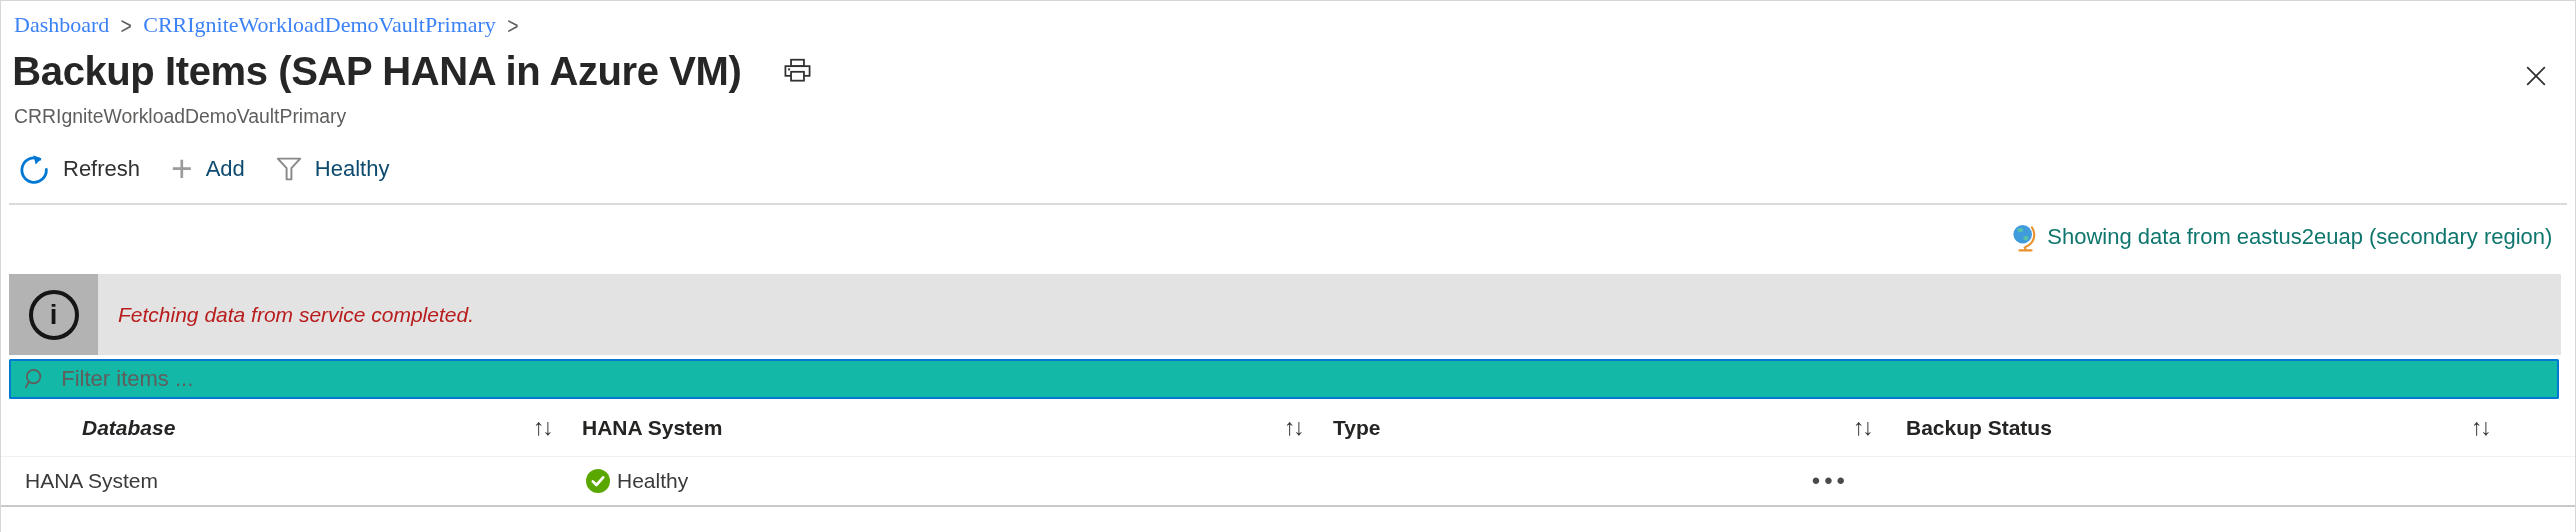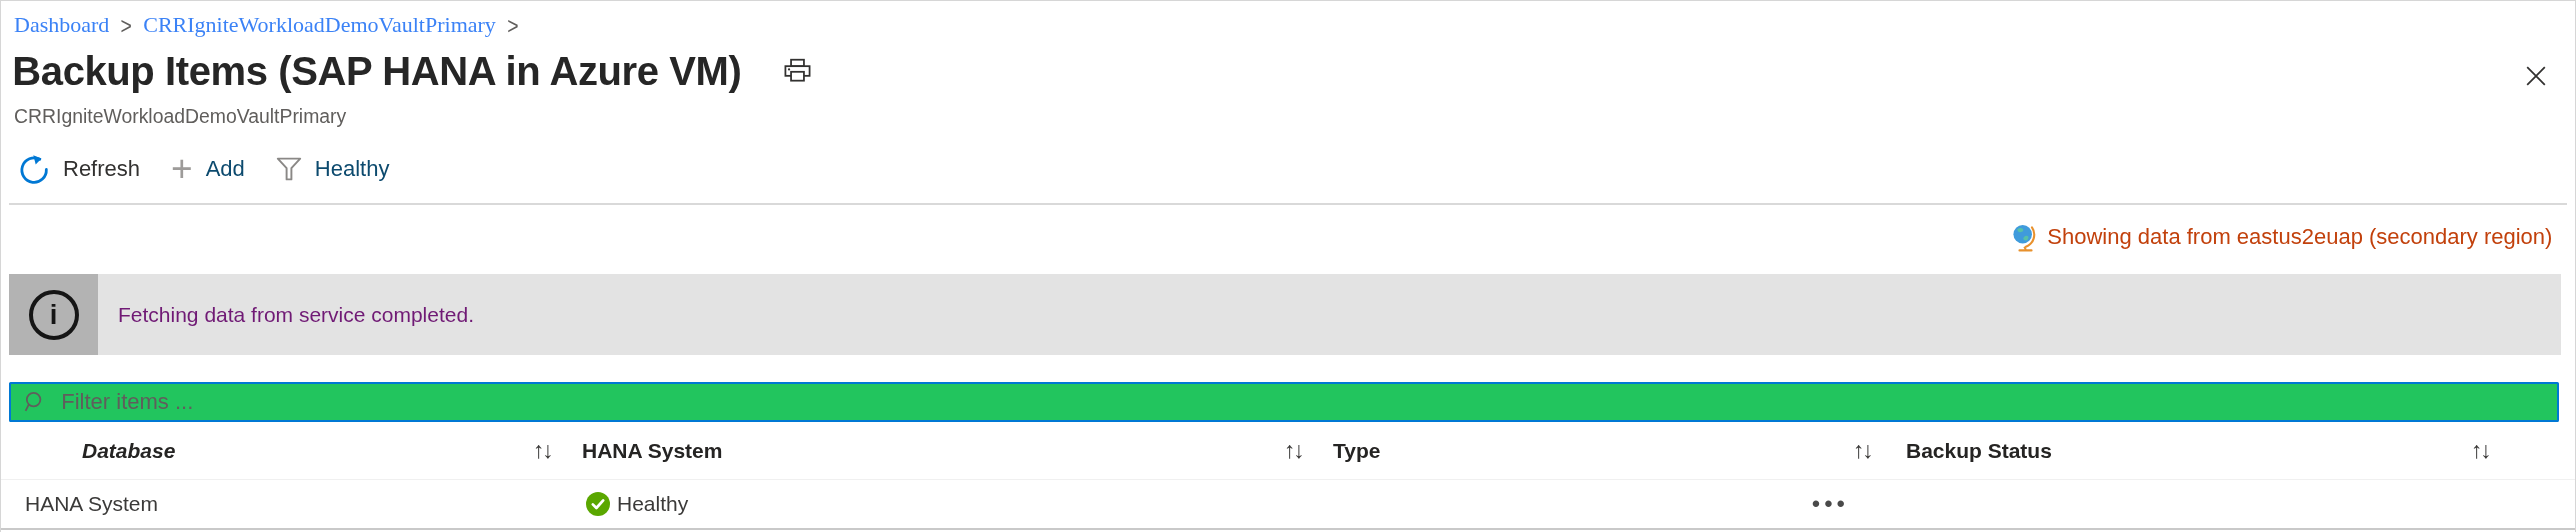--- a/index.html
+++ b/index.html
@@ -26,28 +26,28 @@
   .close-btn{position:absolute;top:63px;right:27.5px;background:none;border:none;padding:0;cursor:pointer;}
   .subtitle{margin-top:9.7px;padding-left:13px;font-size:19.4px;color:#605e5c;line-height:22.6px;height:22.6px;}
   
   .toolbar{margin-top:22.6px;padding-left:18px;height:39px;display:flex;align-items:center;gap:31px;}
   .tb-btn{display:flex;align-items:center;gap:13px;background:none;border:none;padding:0;font-family:inherit;font-size:22px;cursor:pointer;}
   .tb-btn .lbl-dark{color:#323130;}
   .tb-btn .lbl-gray{color:#0c4a6e;}
   .plus-glyph{font-size:37px;font-weight:100;color:#9d9b99;line-height:32px;}
   .toolbar-divider{margin:13.7px 0 0 8px;border-top:2.4px solid #d9d9d9;width:2558px;}
   
-  .region-row{margin-top:14.5px;height:36px;display:flex;justify-content:flex-end;align-items:center;gap:9.7px;padding-right:22.6px;font-size:22px;color:#c2410c;}
+  .region-row{margin-top:14.5px;height:36px;display:flex;justify-content:flex-end;align-items:center;gap:9.7px;padding-right:22.6px;font-size:22px;color:#0f766e;}
   
   .info-banner{margin:19.4px 8px 0 8px;height:81px;width:2552px;box-sizing:border-box;background:#e3e3e3;display:flex;align-items:stretch;}
   .info-icon-box{width:89px;background:#b3b3b3;display:flex;align-items:center;justify-content:center;flex:none;}
   .info-circle{width:42px;height:42px;border:4px solid #151515;border-radius:50%;display:flex;align-items:center;justify-content:center;font-size:27.5px;font-weight:600;color:#151515;line-height:1;}
-  .info-text{display:flex;align-items:center;padding-left:20px;font-size:21px;color:#701a75;}
+  .info-text{display:flex;align-items:center;padding-left:20px;font-size:21px;color:#b91c1c;font-style:italic;}
   
-  .filter-box{margin:27px 16px 0 8px;height:40px;box-sizing:border-box;border:2.4px solid #0078d4;border-radius:1.6px;display:flex;align-items:center;background:#22c55e;}
+  .filter-box{margin:4px 16px 0 8px;height:40px;box-sizing:border-box;border:2.4px solid #0078d4;border-radius:1.6px;display:flex;align-items:center;background:#14b8a6;}
   .filter-box svg{margin:0 11.3px 0 13px;flex:none;}
   .filter-box input{flex:1;border:none;outline:none;font-family:inherit;font-size:22px;color:#323130;background:transparent;height:32px;}
   .filter-box input::placeholder{color:#605e5c;opacity:1;}
   
   .grid{display:grid;grid-template-columns:557px 751px 569px 618px 1fr;}
   .thead{height:58px;align-items:center;border-bottom:1.6px solid #f0f0f0;box-sizing:border-box;font-size:21px;font-weight:700;color:#252423;}
   .th{display:flex;justify-content:space-between;align-items:center;cursor:pointer;}
   .sort{font-weight:400;font-size:23.4px;color:#3b3a39;letter-spacing:-2.4px;margin-right:6.5px;}
   .pad1{padding-left:81px;font-style:italic;} .pad2{padding-left:24px;} .pad3{padding-left:24px;} .pad4{padding-left:28px;}
   .trow{height:50px;align-items:center;border-bottom:2.4px solid #c9c9c9;box-sizing:border-box;font-size:21px;color:#3b3a39;cursor:pointer;}

